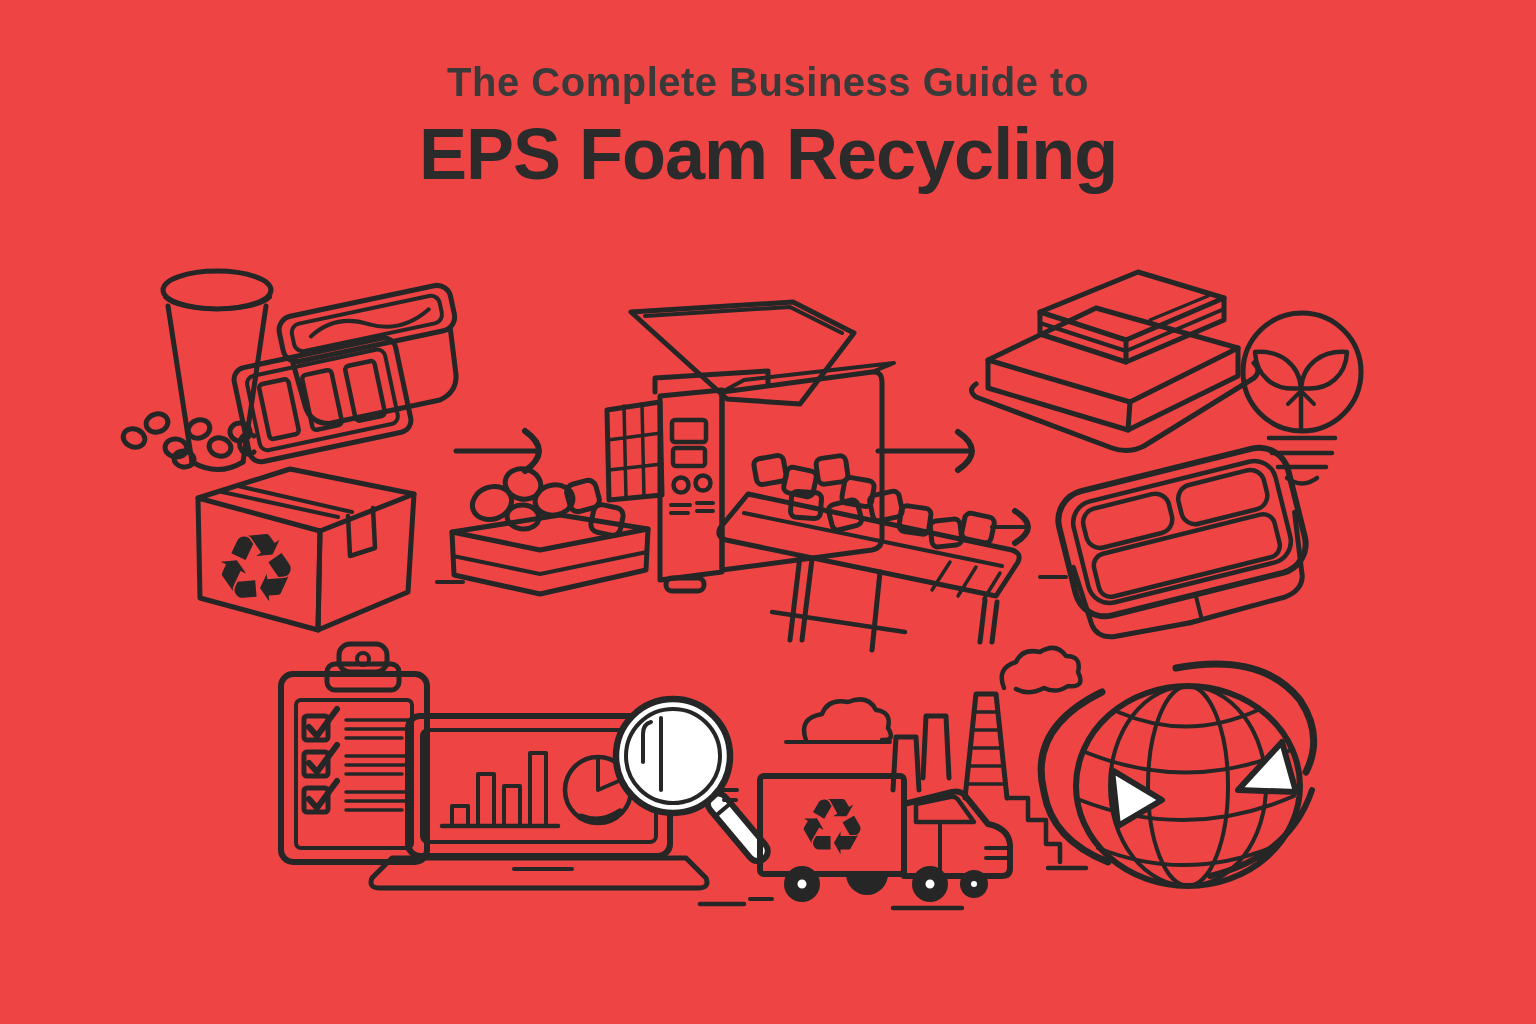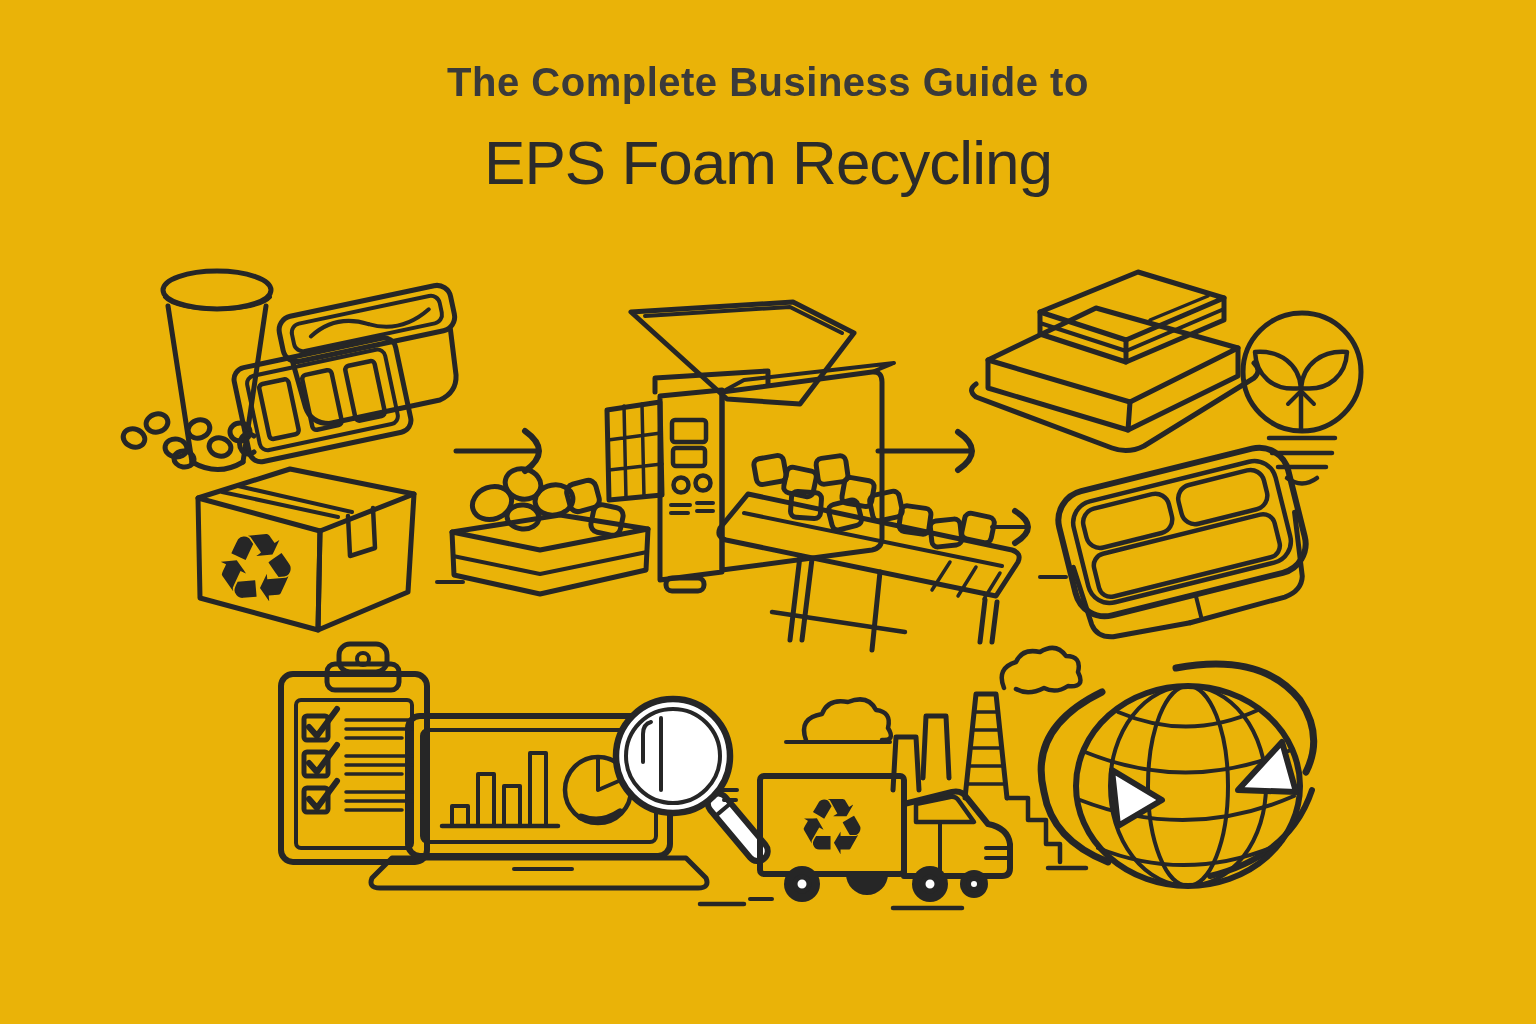--- a/index.html
+++ b/index.html
@@ -1,20 +1,20 @@
 <!DOCTYPE html>
 <html><head>
 <meta charset="utf-8">
 <style>
   html,body{margin:0;padding:0;background:#ffffff;}
-  .canvas{position:relative;width:1536px;height:1024px;background:#eab308;overflow:hidden;
+  .canvas{position:relative;width:1536px;height:1024px;background:#ef4444;overflow:hidden;
           font-family:"Liberation Sans", sans-serif;}
   .titles{position:absolute;top:0;left:0;width:1536px;text-align:center;color:#2e2e2e;}
   .kicker{margin-top:60px;font-size:40px;font-weight:600;letter-spacing:.5px;color:#3a3a3a;}
-  .heading{margin-top:22px;font-size:62px;font-weight:400;letter-spacing:-1px;color:#2b2b2b;}
+  .heading{margin-top:8px;font-size:72px;font-weight:700;letter-spacing:-1px;color:#2b2b2b;}
   svg{position:absolute;top:0;left:0;}
   svg *{vector-effect:none;}
   svg path,svg rect,svg circle,svg ellipse,svg line,svg polyline,svg polygon{
     fill:none;stroke:#262626;stroke-width:5;stroke-linecap:round;stroke-linejoin:round;}
   svg .w3{stroke-width:3.5}
   svg .w4{stroke-width:4}
   svg .w45{stroke-width:4.5}
   svg .w6{stroke-width:6}
   svg .w65{stroke-width:6.5}
   svg .w7{stroke-width:7}

